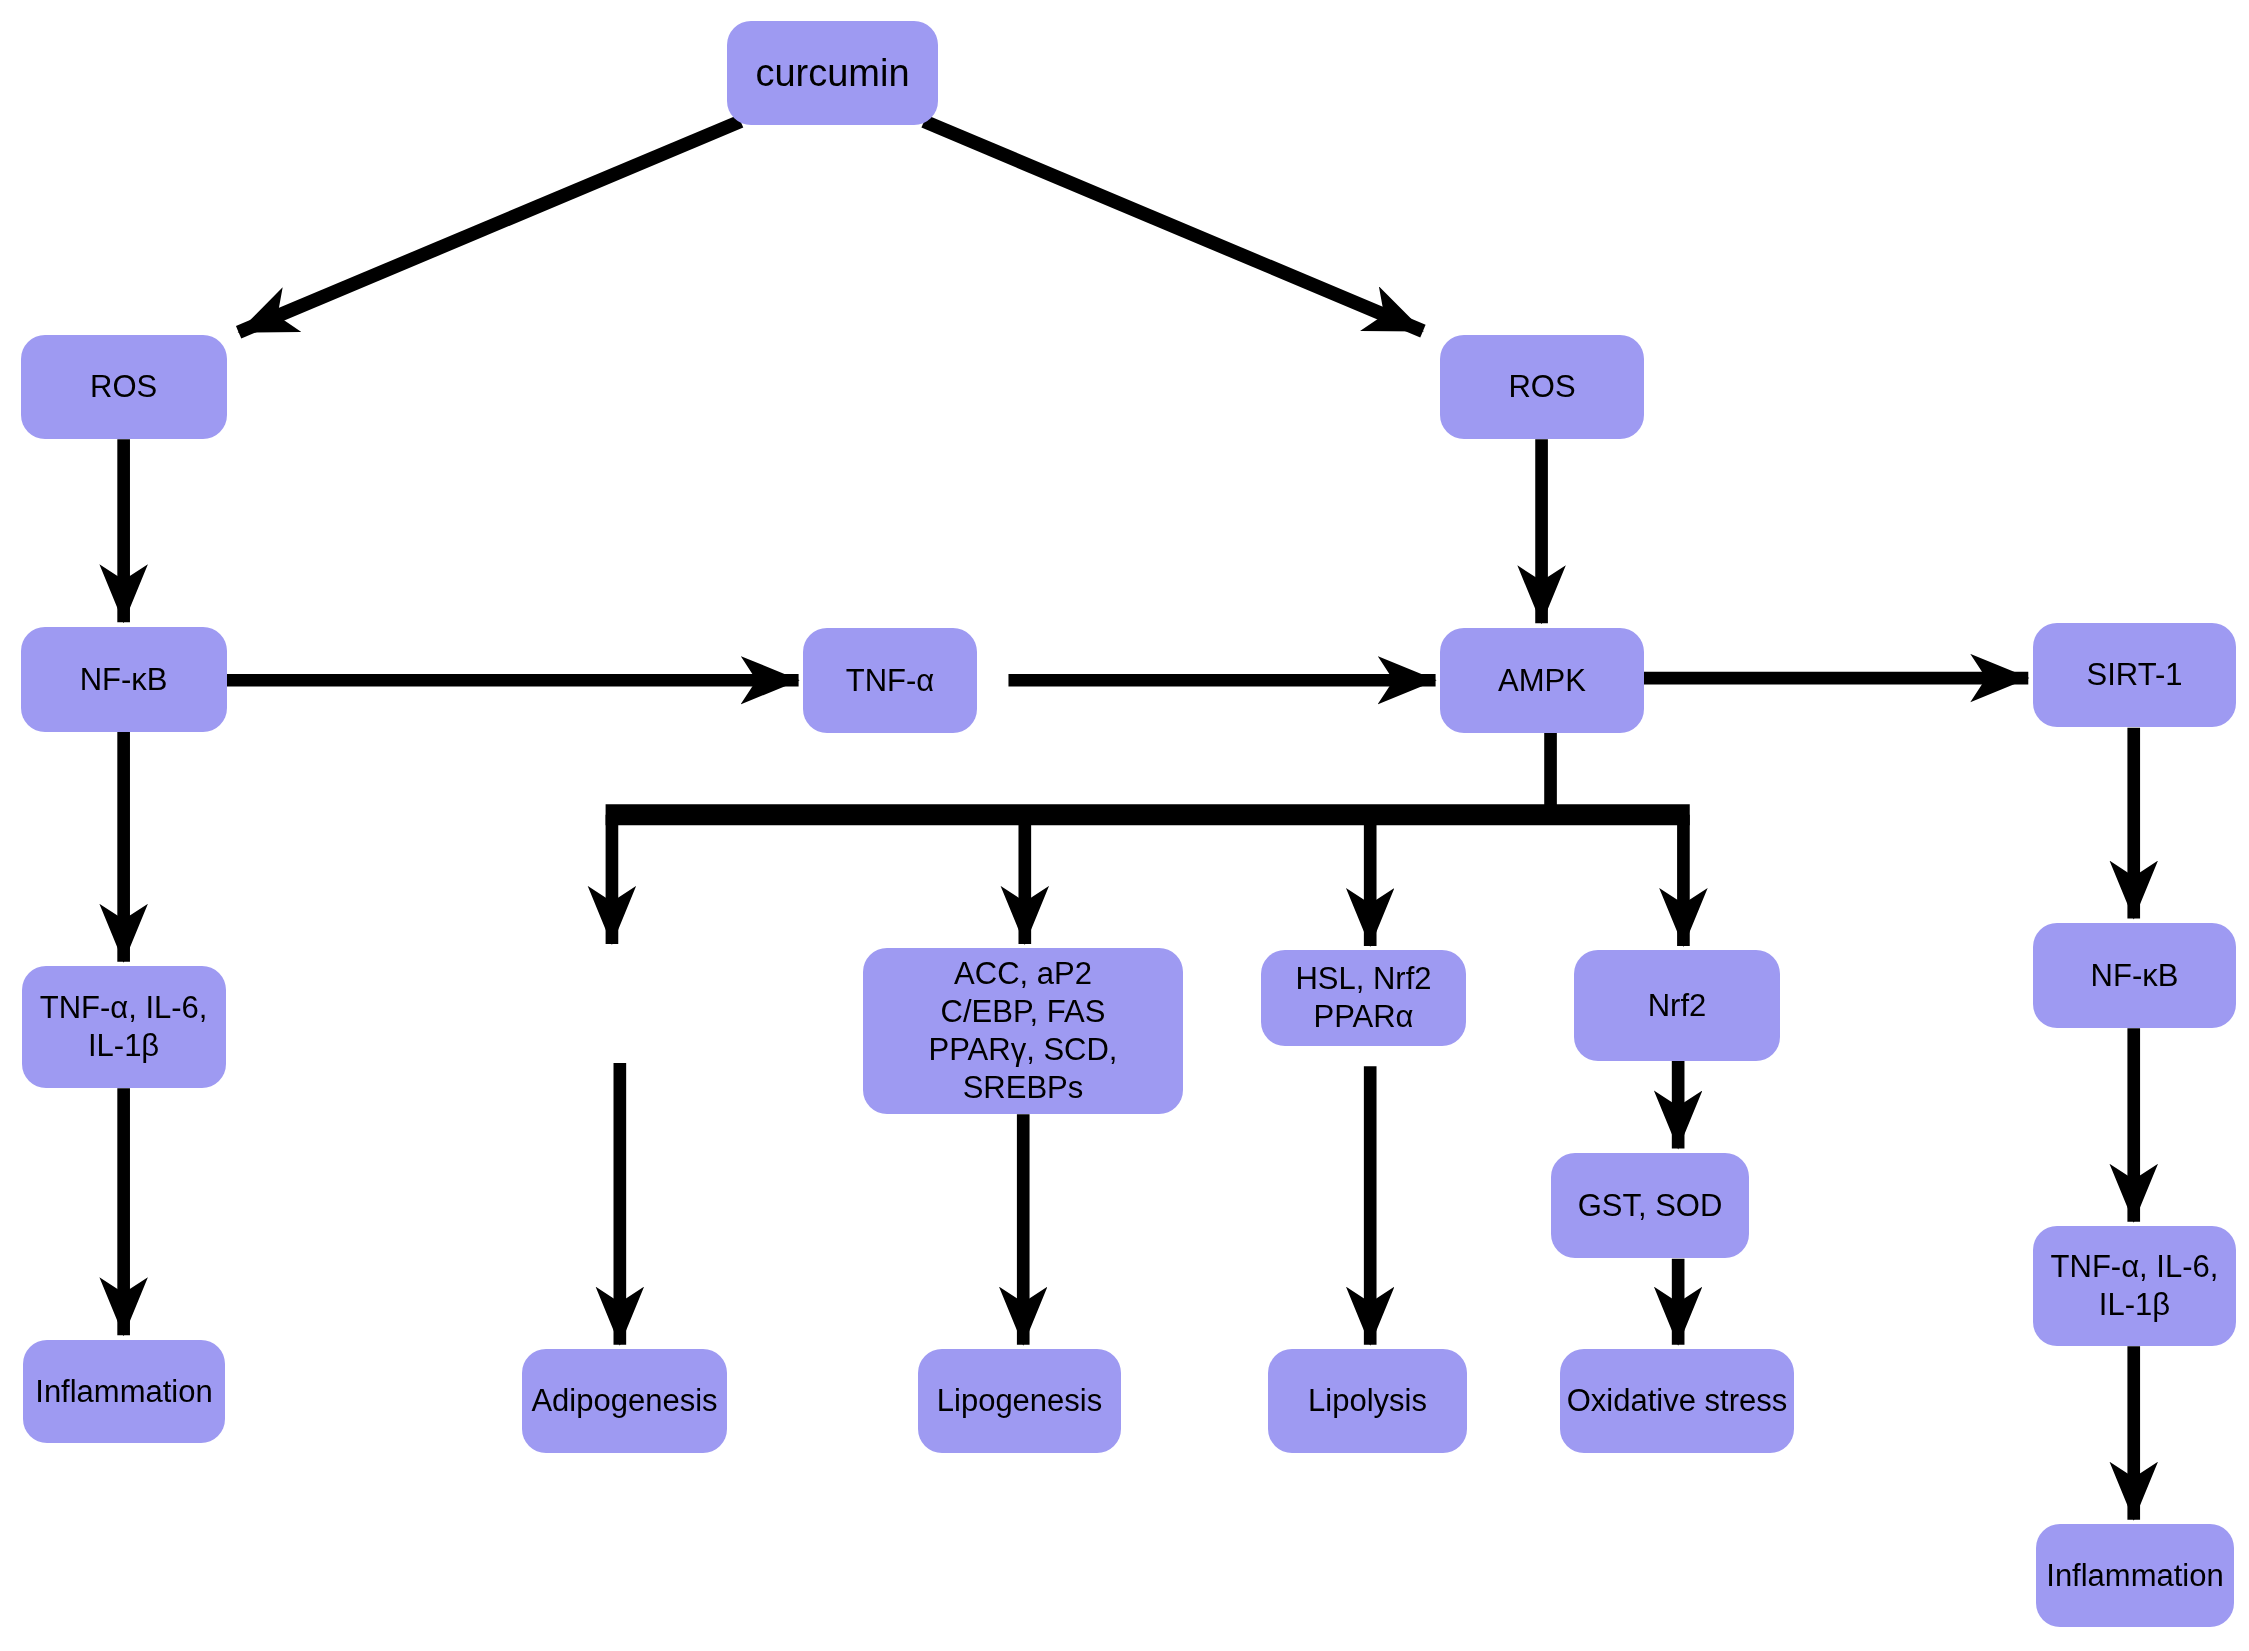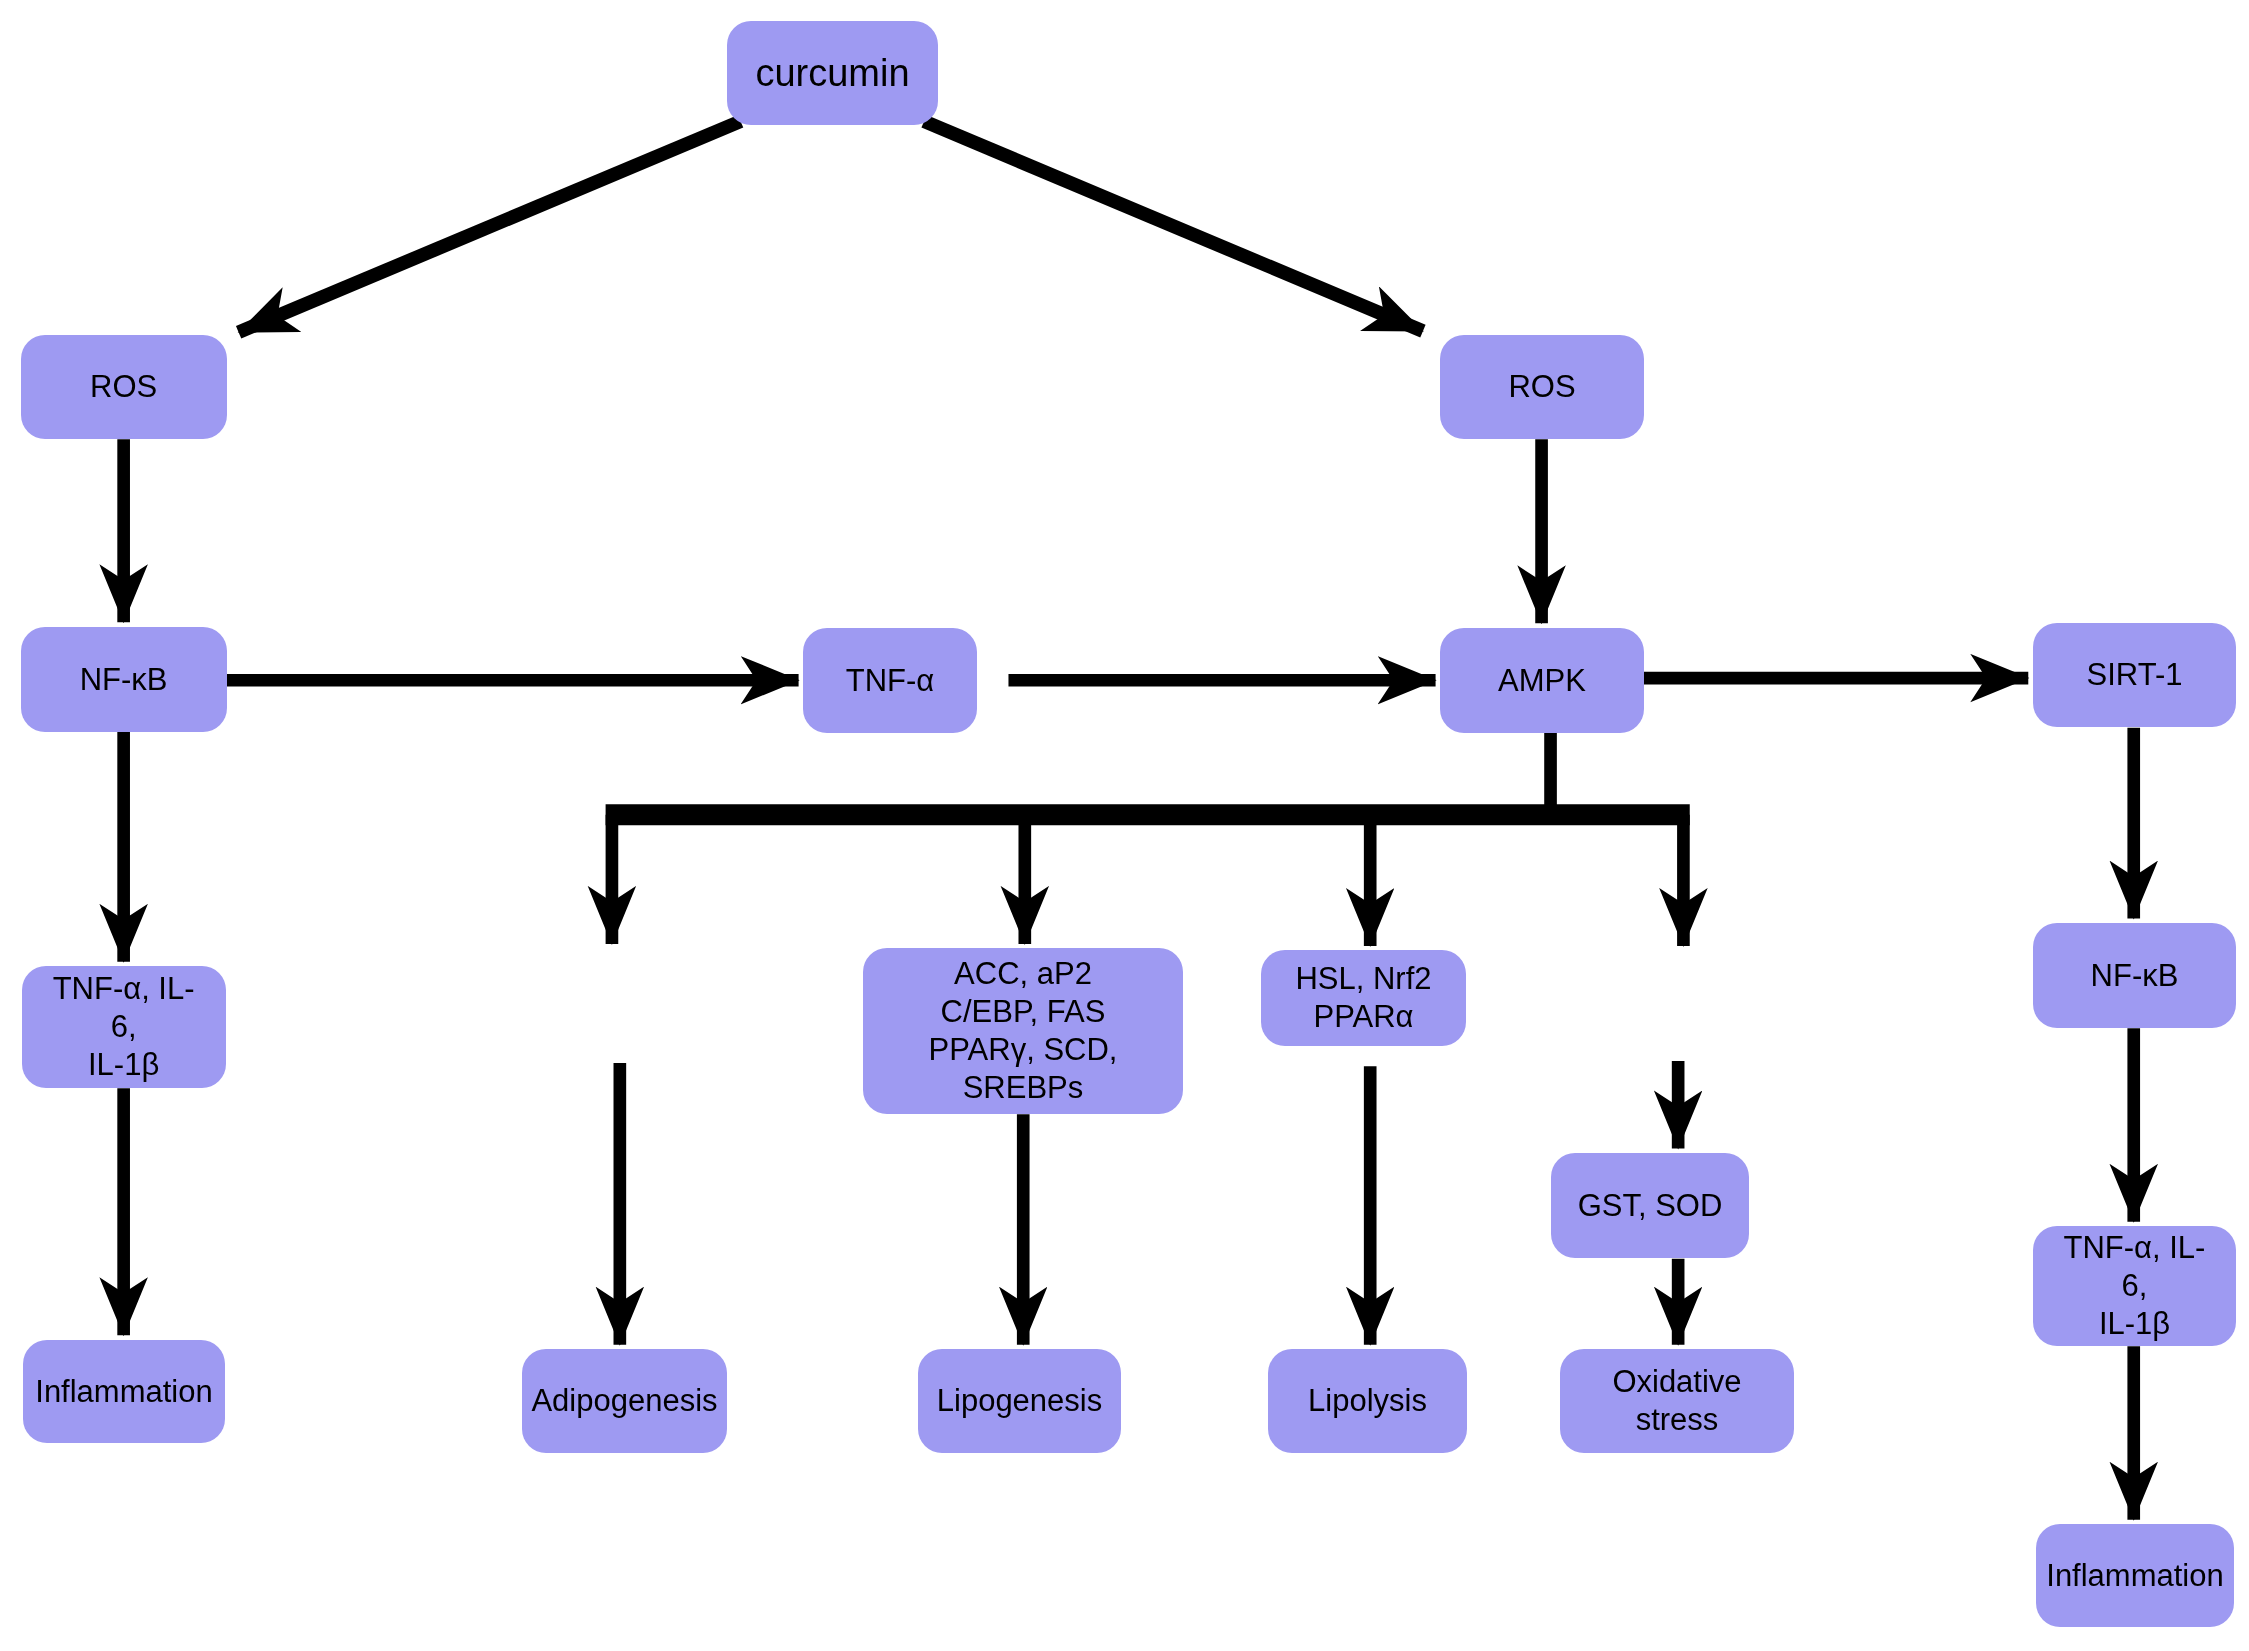--- a/index.html
+++ b/index.html
@@ -13,21 +13,21 @@
   #edges{position:absolute;left:0;top:0;width:2250px;height:1651px;}
   .node{
     position:absolute;
     background:var(--node-fill,#9E9AF2);
     border-radius:24px;
     display:flex;align-items:center;justify-content:center;
     text-align:center;
     color:var(--text,#000);
     font-size:31px;line-height:1.22;
     white-space:pre-line;
-    padding:0 22px;box-sizing:border-box;
+    padding:0 3px;box-sizing:border-box;
   }
   .node.big{font-size:38px;}
 </style>
 </head>
 <body>
 
 <div id="canvas">
 
   <svg id="edges" viewBox="0 0 4266 3131" xmlns="http://www.w3.org/2000/svg">
     <defs>
@@ -72,20 +72,21 @@
   <div class="node" style="left:803px;top:628px;width:174px;height:105px">TNF-α</div>
   <div class="node" style="left:1440px;top:628px;width:204px;height:105px">AMPK</div>
   <div class="node" style="left:2033px;top:623px;width:203px;height:104px">SIRT-1</div>
   <div class="node" style="left:21.6px;top:966px;width:204px;height:122px">TNF-α, IL-6,
 IL-1β</div>
   <div class="node" style="left:863px;top:948px;width:320px;height:166px">ACC, aP2
 C/EBP, FAS
 PPARγ, SCD, SREBPs</div>
   <div class="node" style="left:1261px;top:950px;width:205px;height:96px">HSL, Nrf2
 PPARα</div>
+  <div class="node" style="left:1574px;top:950px;width:206px;height:111px">Nrf2</div>
   <div class="node" style="left:1551px;top:1153px;width:198px;height:105px">GST, SOD</div>
   <div class="node" style="left:23px;top:1340px;width:202px;height:103px">Inflammation</div>
   <div class="node" style="left:522px;top:1349px;width:205px;height:104px">Adipogenesis</div>
   <div class="node" style="left:918px;top:1349px;width:203px;height:104px">Lipogenesis</div>
   <div class="node" style="left:1268px;top:1349px;width:199px;height:104px">Lipolysis</div>
   <div class="node" style="left:1560px;top:1349px;width:234px;height:104px">Oxidative stress</div>
   <div class="node" style="left:2033px;top:923px;width:203px;height:105px">NF-κB</div>
   <div class="node" style="left:2033px;top:1226px;width:203px;height:120px">TNF-α, IL-6,
 IL-1β</div>
   <div class="node" style="left:2036px;top:1524px;width:198px;height:103px">Inflammation</div>

